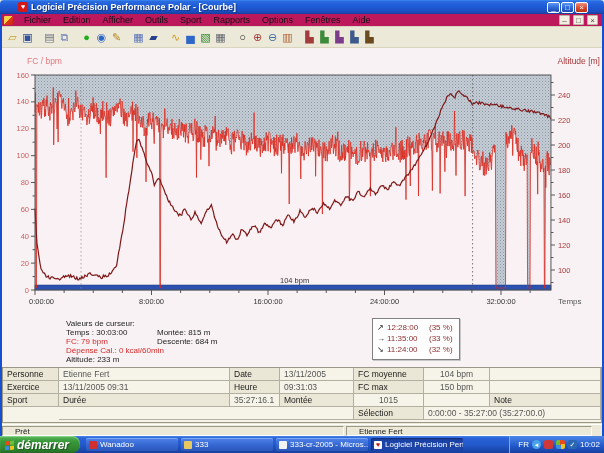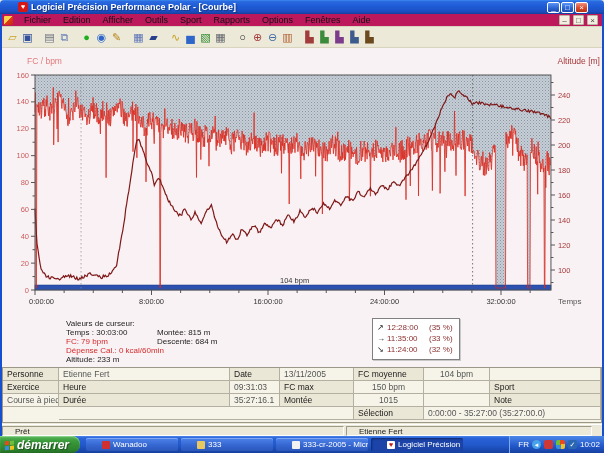--- a/index.html
+++ b/index.html
@@ -81,21 +81,21 @@
     background:linear-gradient(180deg,#59b759 0%,#3a9a3a 30%,#2e832e 80%,#236b23 100%);
     box-shadow:inset 0 1px 1px #8fd48f;padding-left:4px;gap:3px;}
   .winlogo{width:10px;height:10px;display:grid;grid-template-columns:5px 5px;grid-template-rows:5px 5px;
     transform:skewY(-5deg);}
   .winlogo i{display:block;margin:0.5px;}
   .startbtn span.start-label{color:#fff;font-size:12px;font-weight:bold;font-style:italic;
     text-shadow:1px 1px 1px #1c4f1c;}
   .tasks{display:flex;gap:3px;margin-left:6px;}
   .taskbtn{width:92px;height:13px;border-radius:2px;display:flex;align-items:center;gap:3px;
     background:linear-gradient(180deg,#4d83ea,#3465cf 60%,#2b57ba);box-shadow:inset 0 1px 0 #7ca5f2;
-    color:#fff;font-size:8px;padding:0 16px;white-space:nowrap;overflow:hidden;}
+    color:#fff;font-size:8px;padding:0 3px;white-space:nowrap;overflow:hidden;}
   .taskbtn.active{background:#1c44a8;box-shadow:inset 1px 1px 2px #0e2a70;}
   .task-ic{width:8px;height:8px;flex:0 0 8px;border-radius:1px;font-size:7px;line-height:8px;text-align:center;}
   .tray{margin-left:auto;height:17px;display:flex;align-items:center;gap:3px;padding:0 4px 0 8px;
     background:linear-gradient(180deg,#4b86e8,#2157c9 60%,#16409f);border-left:1px solid #7ea8ef;}
   .tray-lang{color:#fff;font-size:8px;}
   .tray-ic{width:9px;height:9px;border-radius:2px;font-size:7px;line-height:9px;text-align:center;color:#fff;}
   .tray-clock{color:#fff;font-size:8px;}
 </style>
 </head>
 <body>
@@ -294,28 +294,28 @@
   <div class="datatable">
     <div class="cell lbl">Personne</div>
     <div class="cell val">Etienne Fert</div>
     <div class="cell lbl">Date</div>
     <div class="cell val">13/11/2005</div>
     <div class="cell lbl">FC moyenne</div>
     <div class="cell val ctr">104 bpm</div>
     <div class="cell val"></div>
 
     <div class="cell lbl">Exercice</div>
+    <div class="cell val">13/11/2005 09:31</div>
     <div class="cell lbl">Heure</div>
     <div class="cell val">09:31:03</div>
     <div class="cell lbl">FC max</div>
     <div class="cell val ctr">150 bpm</div>
     <div class="cell val"></div>
 
     <div class="cell lbl">Sport</div>
-    <div class="cell val">Course à pied</div>
     <div class="cell lbl">Durée</div>
     <div class="cell val">35:27:16.1</div>
     <div class="cell lbl">Montée</div>
     <div class="cell val ctr">1015</div>
     <div class="cell val"></div>
 
     <div class="cell lbl">Note</div>
     <div class="cell val" style="grid-column:2/5"></div>
     <div class="cell lbl">Sélection</div>
     <div class="cell val" style="grid-column:6/8">0:00:00 - 35:27:00 (35:27:00.0)</div>

